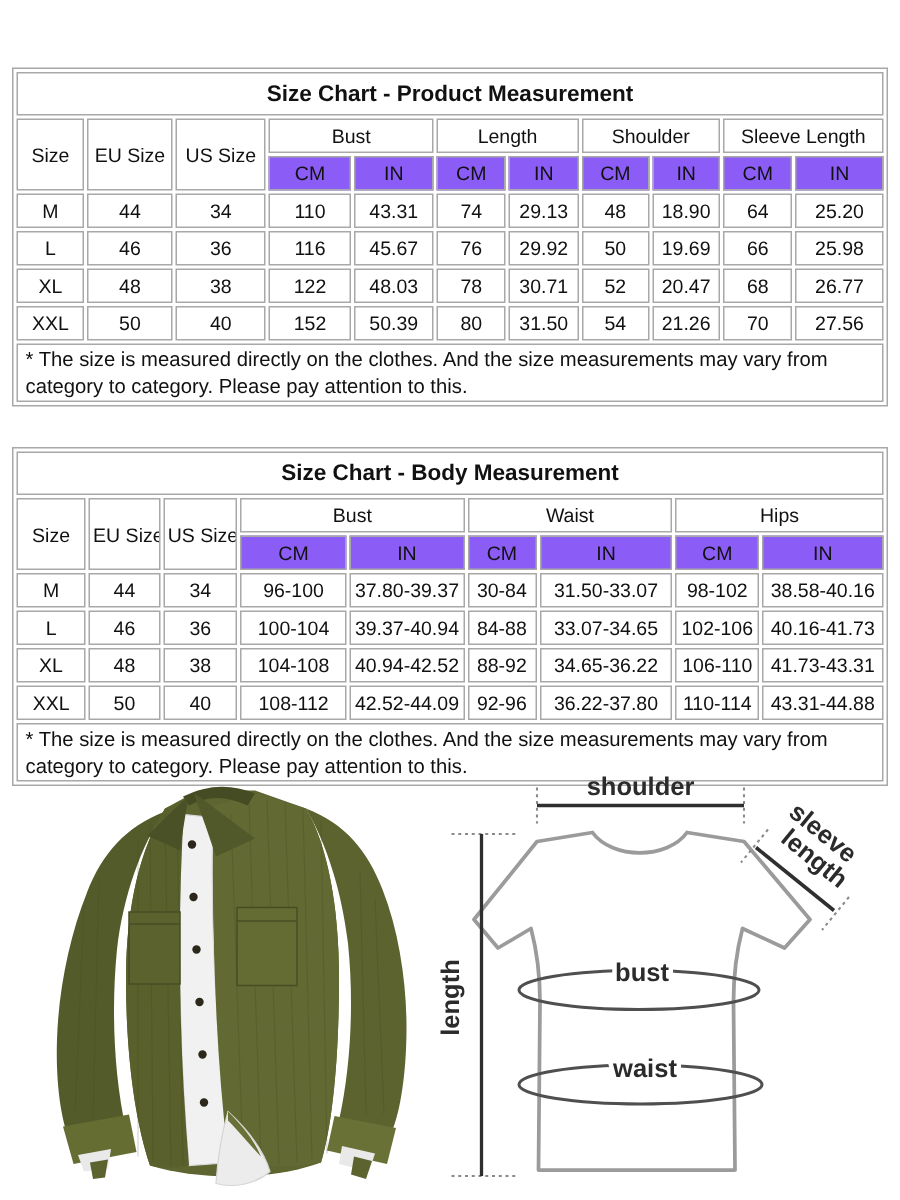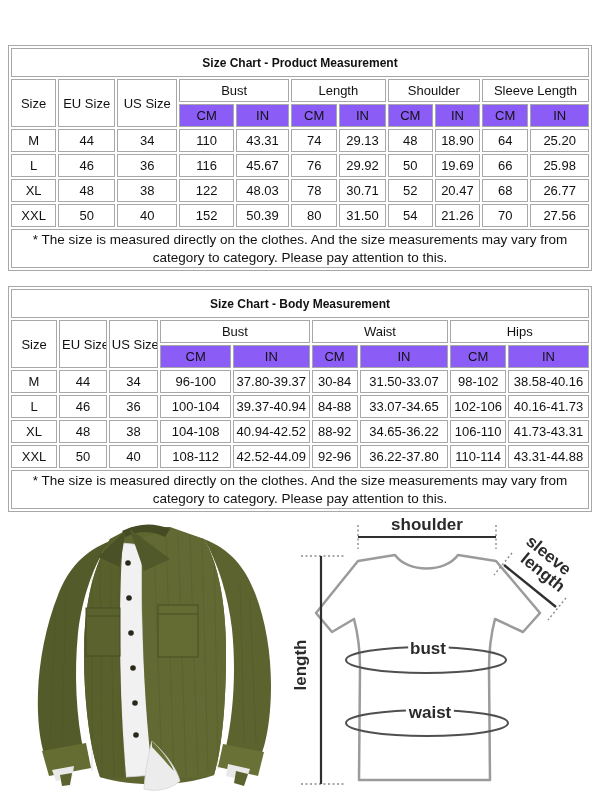--- a/index.html
+++ b/index.html
@@ -2,27 +2,27 @@
 <html><head>
 <meta charset="utf-8">
 <style>
   html,body{margin:0;padding:0;background:#fff;}
   .sheet{position:relative;width:600px;height:800px;background:#fff;overflow:hidden;
          font-family:"Liberation Sans",sans-serif;color:#111;}
   .size-table{position:absolute;left:8px;width:584px;border-collapse:separate;border-spacing:2px;
          background:#fff;border:1px solid #a8a8a8;table-layout:fixed;}
   .size-table td{border:1px solid #a8a8a8;text-align:center;font-size:13px;padding:1px 2px;
          height:19px;overflow:hidden;white-space:nowrap;}
-  .size-table tr.title-row td{font-weight:700;font-size:12px;height:25px;}
+  .size-table tr.title-row td{font-weight:700;font-size:15px;height:25px;}
   .size-table td.cm{background:#8b5cf6;}
   .size-table td.in{background:#8b5cf6;}
-  .size-table tr.foot td{text-align:center;white-space:normal;height:auto;line-height:1.3;
+  .size-table tr.foot td{text-align:left;white-space:normal;height:auto;line-height:1.3;
          font-size:13.5px;padding:1px 5px;}
   .t1{top:45px;}
-  .t2{top:286px;}
+  .t2{top:298px;}
   .shirt-photo{position:absolute;left:22px;top:503px;}
   .measure-diagram{position:absolute;left:288px;top:503px;}
   .diag-label{font-family:"Liberation Sans",sans-serif;font-size:17px;font-weight:700;fill:#2b2b2b;}
 </style>
 </head>
 <body>
 
 <div class="sheet">
 
   <table class="size-table t1">

